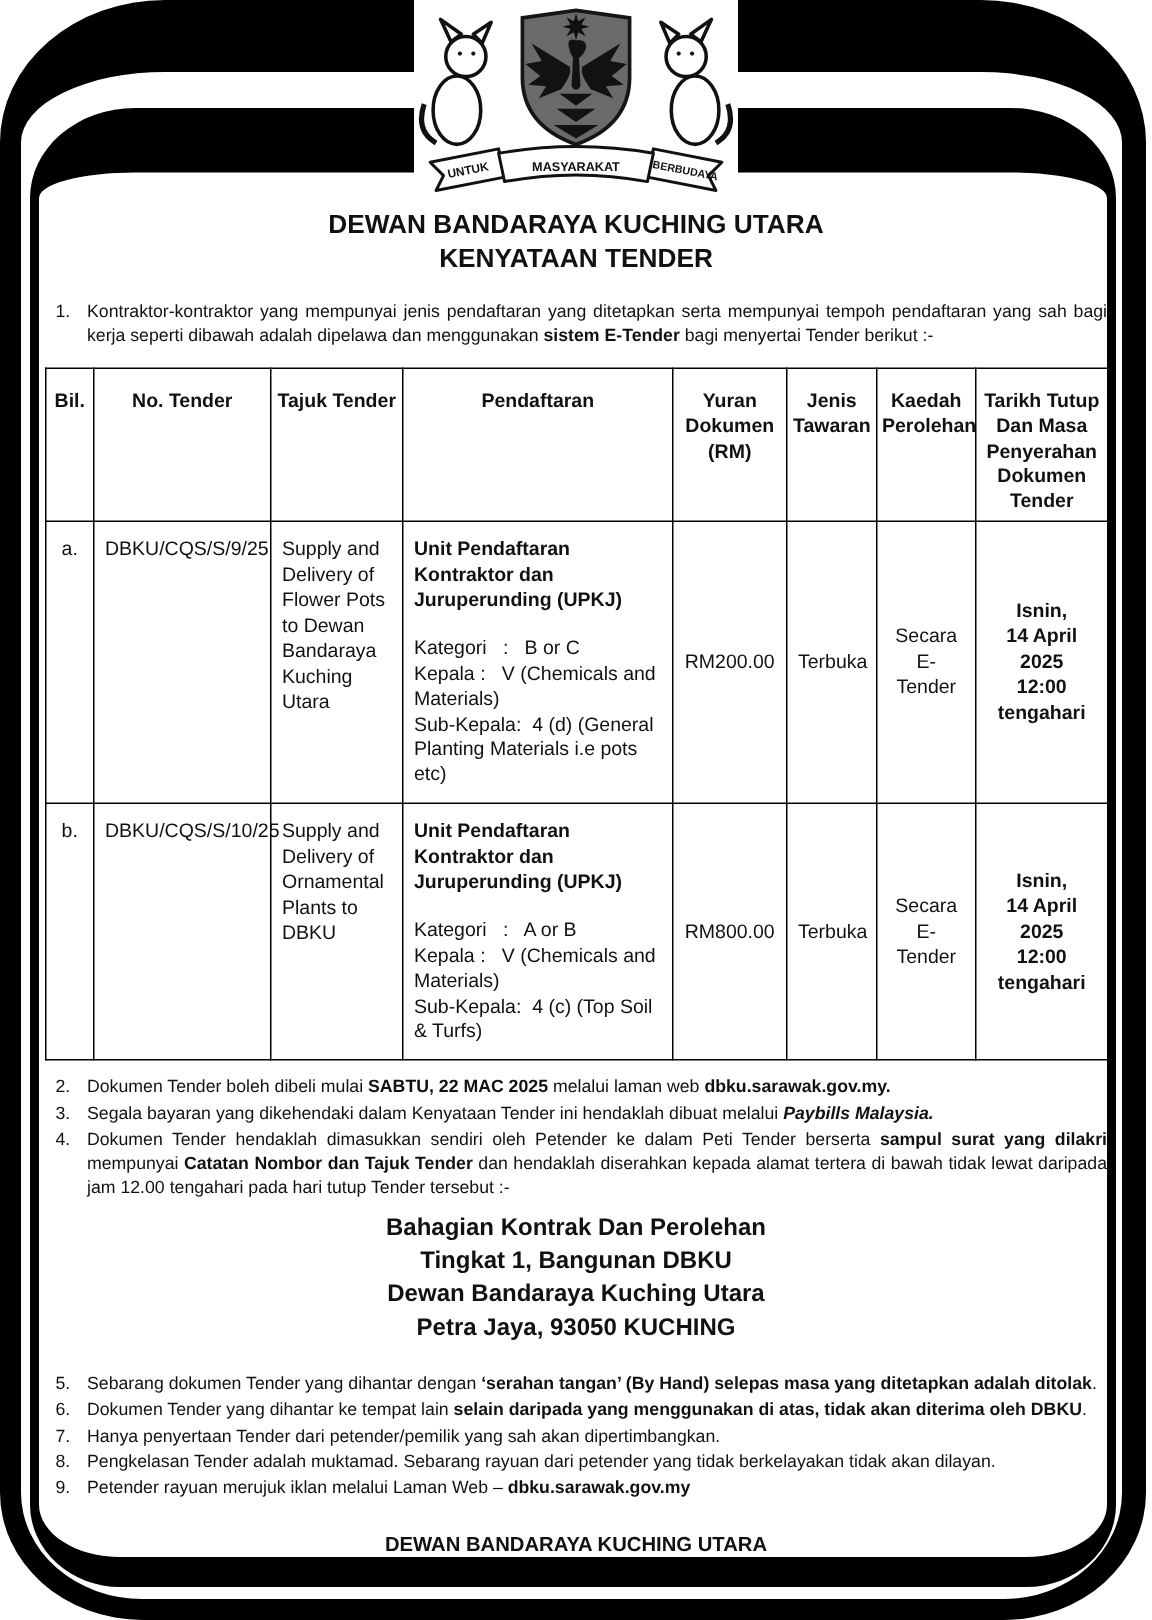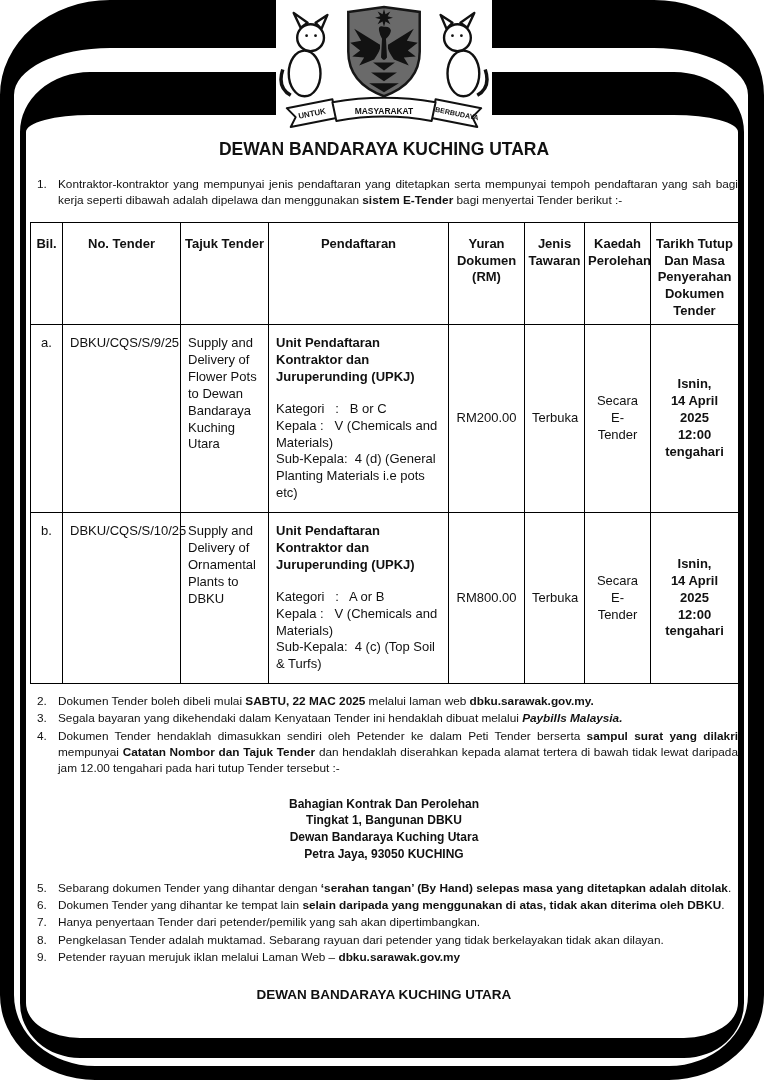--- a/index.html
+++ b/index.html
@@ -60,21 +60,21 @@
   .ta-c { text-align:center; }
   .va-m { vertical-align:middle; }
   .cellgap { height:15px; }
   .pre { white-space:pre-wrap; }
   .c-bil { width:32px; } .c-no { width:118px; } .c-tajuk { width:88px; }
   .c-pend { width:180px; } .c-yuran { width:76px; } .c-jenis { width:60px; }
   .c-kaedah { width:66px; } .c-tarikh { width:88px; }
   
   .notes-top { margin-top:9px; }
   .notes-top .numbered { margin-bottom:1px; }
-  .address { margin-top:19px; text-align:center; font-weight:bold; font-size:12px; line-height:1.4; }
+  .address { margin-top:8px; text-align:center; font-weight:bold; font-size:16px; line-height:1.4; }
   .notes-bottom { margin-top:17px; }
   .notes-bottom .numbered { margin-bottom:1px; }
   .footer-line { margin-top:21px; text-align:center; font-weight:bold; font-size:13.5px; }
 </style>
 </head>
 <body>
 
 <div class="band-outer"></div>
 <div class="band-inner"></div>
 
@@ -123,20 +123,21 @@
       <text x="108" y="115" font-size="8.5" font-weight="bold" text-anchor="middle" fill="#111" stroke="none">MASYARAKAT</text>
       <text x="181" y="117" transform="rotate(11 181 117)" font-size="7.2" font-weight="bold" text-anchor="middle" fill="#111" stroke="none">BERBUDAYA</text>
     </g>
   </svg>
 </div>
 
 <div class="content">
 
   <div class="title-block">
     <div>DEWAN BANDARAYA KUCHING UTARA</div>
+    <div>KENYATAAN TENDER</div>
   </div>
 
   <div class="numbered intro">
     <span class="num">1.</span>
     <span class="txt"><span>Kontraktor-kontraktor yang mempunyai jenis pendaftaran yang ditetapkan serta mempunyai tempoh pendaftaran yang sah bagi kerja seperti dibawah adalah dipelawa dan menggunakan </span><span class="b">sistem E-Tender</span><span> bagi menyertai Tender berikut :-</span></span>
   </div>
 
   <table class="tender">
     <colgroup>
       <col class="c-bil">

